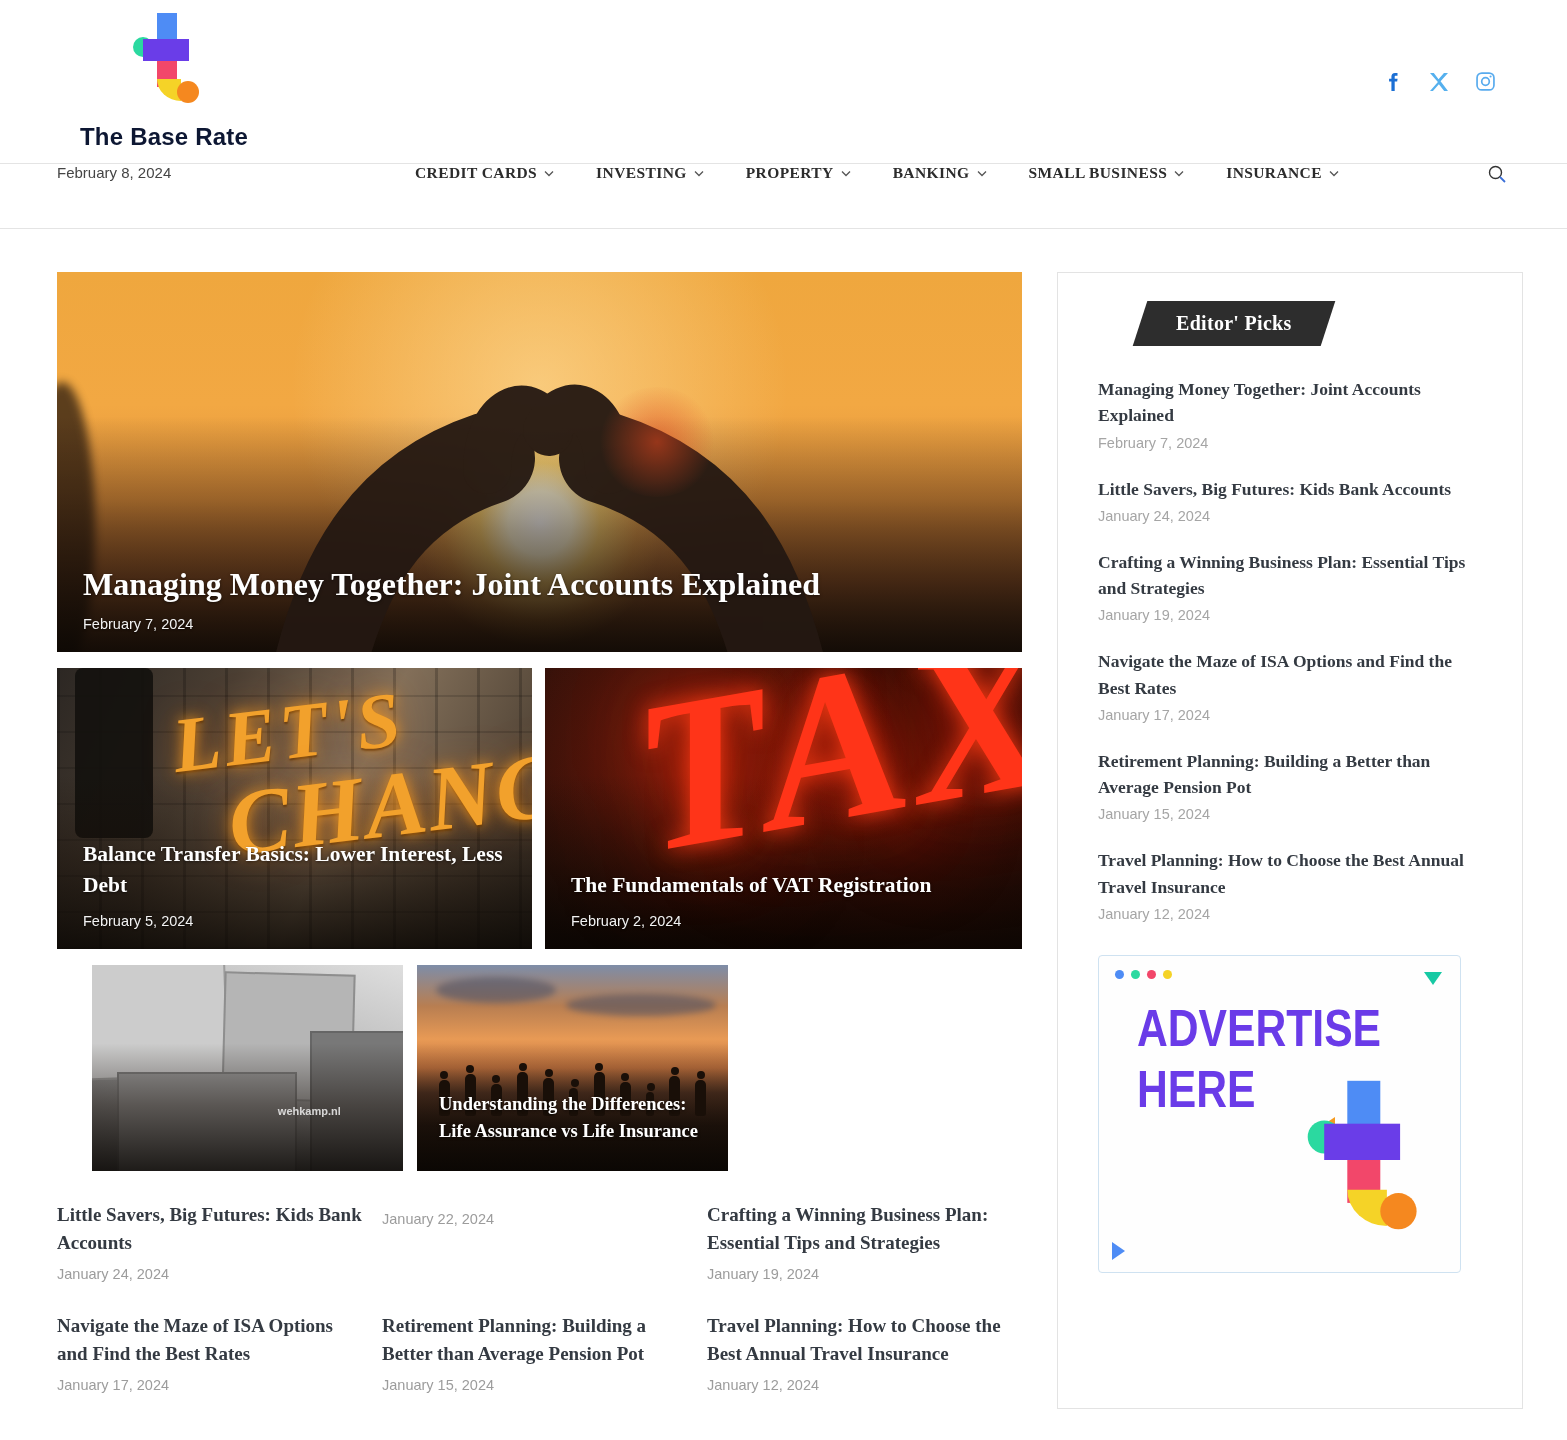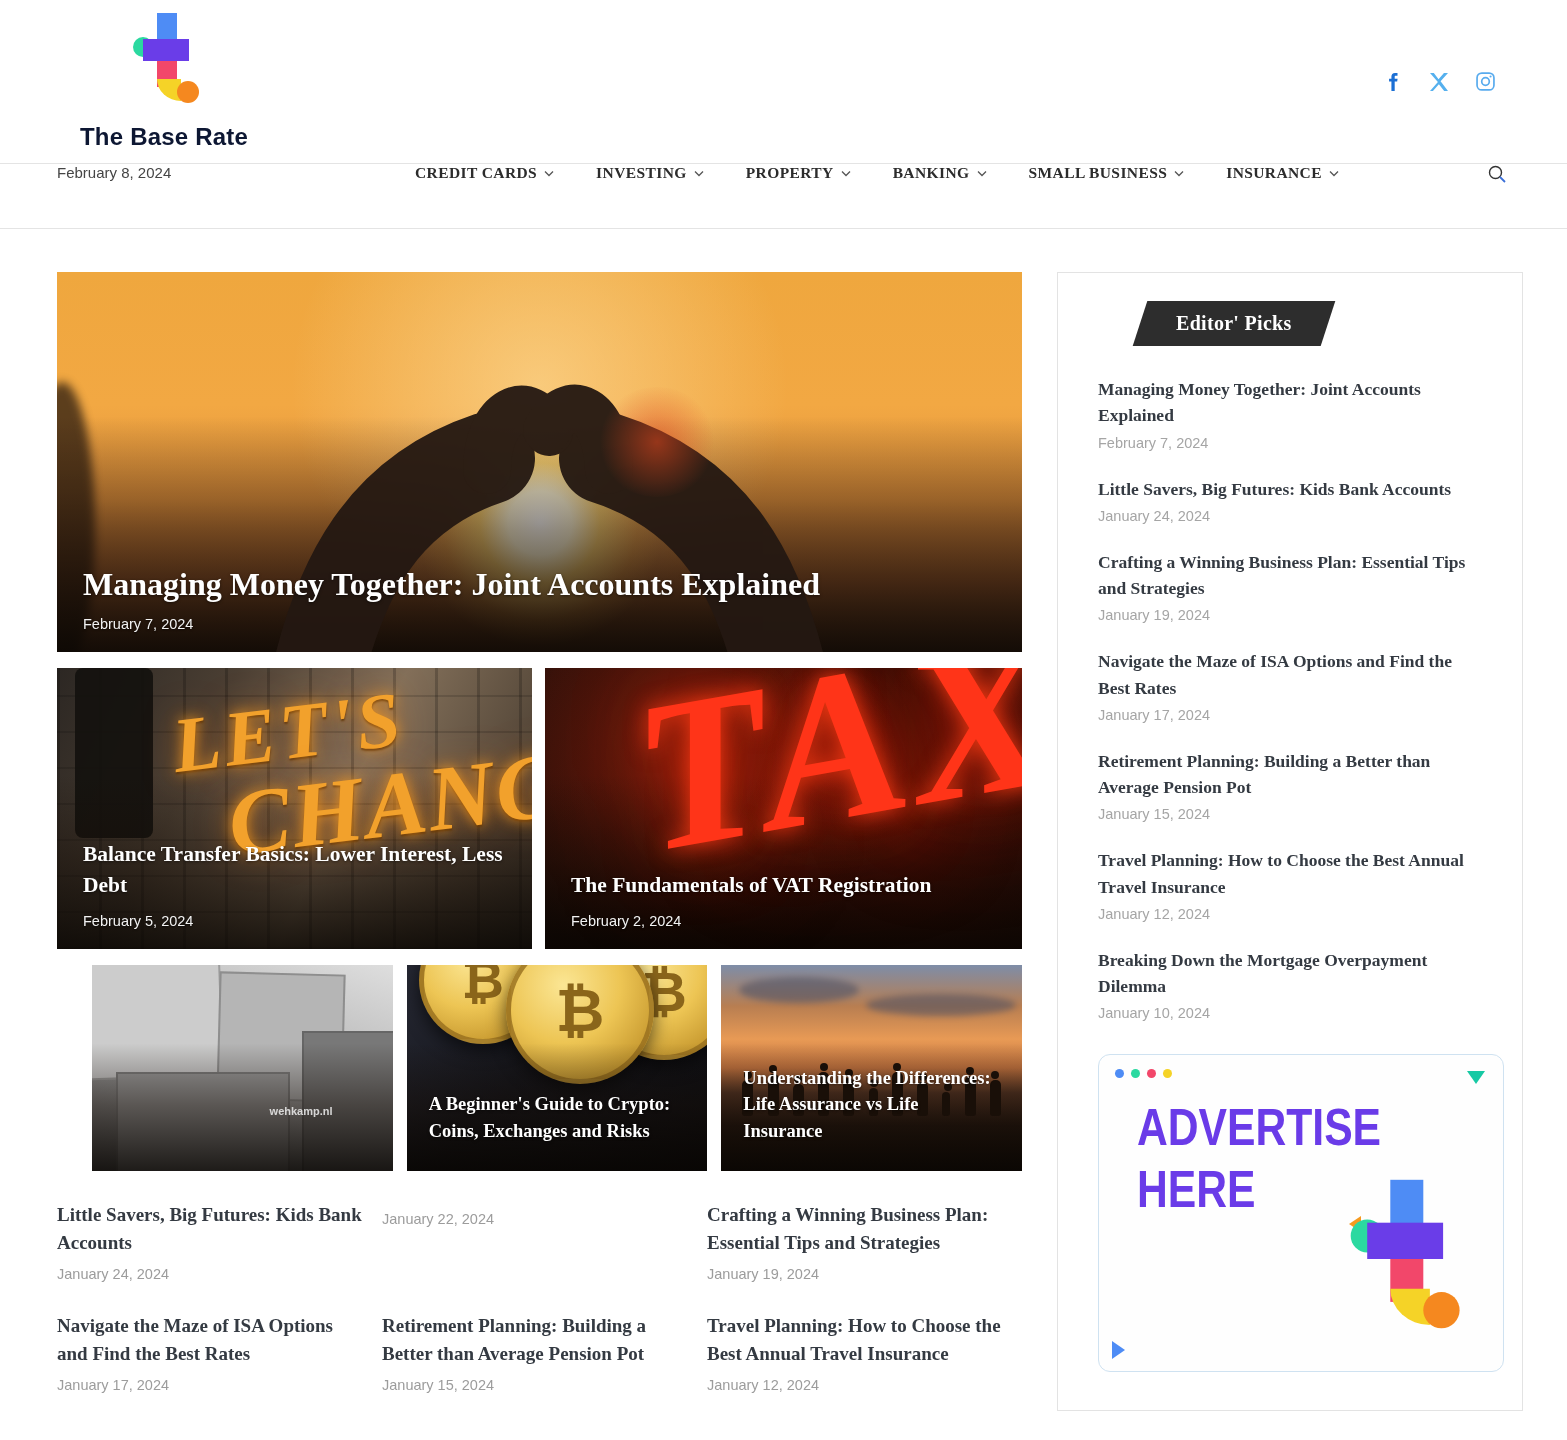--- a/index.html
+++ b/index.html
@@ -123,22 +123,22 @@
   
   .ribbon { display:inline-block; background:#2d2d2d; transform:skewX(-18deg); padding:11px 36px; margin-left:42px; }
   .ribbon span { display:inline-block; transform:skewX(18deg); color:#fff; font-family:"Liberation Serif", serif;
                  font-weight:bold; font-size:20px; letter-spacing:.3px; }
   .side-list { margin-top:30px; }
   .side-item { margin-bottom:25px; cursor:pointer; }
   .side-item h4 { font-family:"Liberation Serif", serif; font-weight:bold; font-size:17.5px; line-height:1.5; color:#343a42; }
   .side-item .sd { margin-top:6px; font-size:14.5px; color:#a5a5a5; }
 
   
-  .ad { position:relative; width:406px; height:318px; margin-top:33px; background:#fefefe;
-        border:1px solid #cfe2f1; border-radius:12px; overflow:hidden; }
+  .ad { position:relative; width:363px; height:318px; margin-top:33px; background:#fefefe;
+        border:1px solid #cfe2f1; border-radius:4px; overflow:hidden; }
   .ad-dots { position:absolute; left:16px; top:14px; display:flex; gap:7px; }
   .ad-dots i { width:9px; height:9px; border-radius:50%; display:block; }
   .ad-dots i:nth-child(1){background:#4e8cf5} .ad-dots i:nth-child(2){background:#2bd9a0}
   .ad-dots i:nth-child(3){background:#f2476a} .ad-dots i:nth-child(4){background:#f5d327}
   .tri-teal { position:absolute; right:18px; top:16px; width:0; height:0;
               border-left:9px solid transparent; border-right:9px solid transparent; border-top:13px solid #17c9a4; }
   .tri-orange { position:absolute; left:62%; top:51%; width:0; height:0;
               border-top:8px solid transparent; border-bottom:8px solid transparent; border-right:12px solid #f59a1f; }
   .tri-blue { position:absolute; left:13px; bottom:12px; width:0; height:0;
               border-top:9px solid transparent; border-bottom:9px solid transparent; border-left:13px solid #4e8cf5; }
@@ -284,35 +284,20 @@
 
       <div class="row-small">
         <article class="card sm sm-boxes">
           <div class="bx bx1"></div>
           <div class="bx bx2"></div>
           <div class="bx bx3"></div>
           <div class="bx bx4"></div>
           <div class="boxes-brand">wehkamp.nl</div>
           <div class="shade"></div>
         </article>
-        <article class="card sm sm-crypto">
-          <div class="coin coin1">
-              <span class="bsym">₿</span>
-            </div>
-          <div class="coin coin3">
-              <span class="bsym">₿</span>
-            </div>
-          <div class="coin coin2">
-              <span class="bsym">₿</span>
-            </div>
-          <div class="shade"></div>
-          <div class="overlay">
-            <h3 class="serif">A Beginner's Guide to Crypto: Coins, Exchanges and Risks</h3>
-          </div>
-        </article>
         <article class="card sm sm-beach">
           <div class="cloud cl1"></div>
           <div class="cloud cl2"></div>
           <div class="people">
             <span class="person"></span>
               <span class="person"></span>
               <span class="person"></span>
               <span class="person"></span>
               <span class="person"></span>
               <span class="person"></span>
@@ -379,24 +364,20 @@
           <h4>Navigate the Maze of ISA Options and Find the Best Rates</h4>
           <div class="sd">January 17, 2024</div>
         </div>
         <div class="side-item">
           <h4>Retirement Planning: Building a Better than Average Pension Pot</h4>
           <div class="sd">January 15, 2024</div>
         </div>
         <div class="side-item">
           <h4>Travel Planning: How to Choose the Best Annual Travel Insurance</h4>
           <div class="sd">January 12, 2024</div>
-        </div>
-        <div class="side-item">
-          <h4>Breaking Down the Mortgage Overpayment Dilemma</h4>
-          <div class="sd">January 10, 2024</div>
         </div>
       </div>
 
       
       <div class="ad">
         <div class="ad-dots">
             <i></i>
             <i></i>
             <i></i>
             <i></i>

